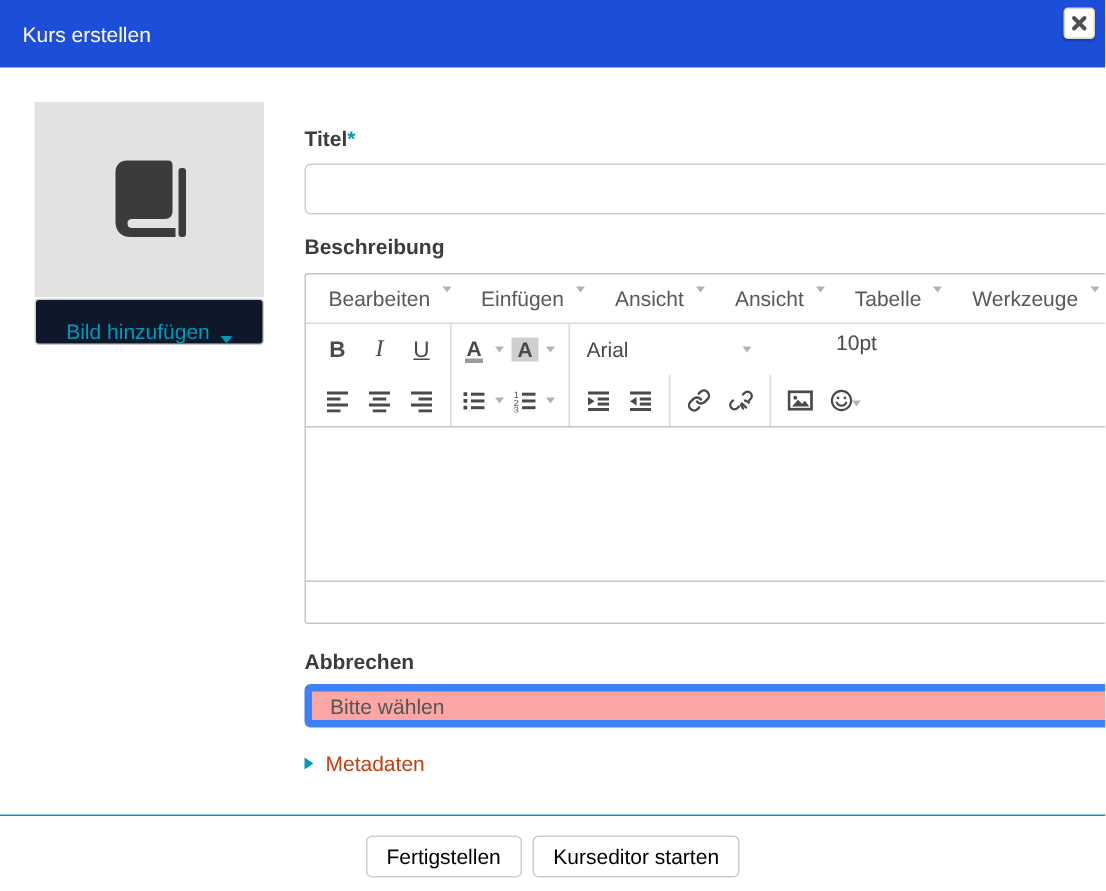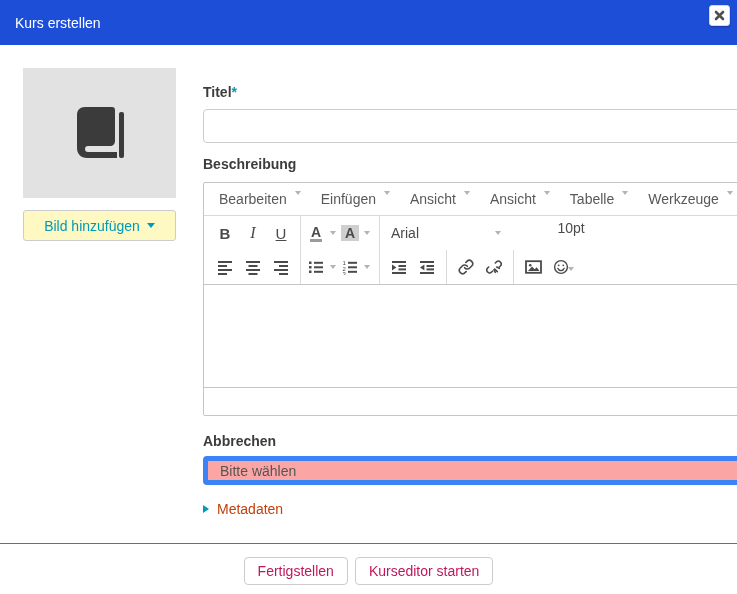--- a/index.html
+++ b/index.html
@@ -13,22 +13,22 @@
   .close-btn { position:absolute; top:5px; right:7px; width:21px; height:21px; background:#fff;
                border:1px solid #d8d8d8; border-radius:3px; display:flex; align-items:center;
                justify-content:center; cursor:pointer; box-shadow:0 1px 2px rgba(0,0,0,.25); }
 
   
   .main { display:flex; padding:23px 27px 0 23px; height:498px; overflow:hidden; }
   .left-col { width:153px; flex:none; }
   .right-col { width:562px; flex:none; margin-left:27px;margin-top:16px; }
 
   .img-box { width:153px; height:130px; background:#e2e2e2; display:flex; align-items:center; justify-content:center; }
-  .img-btn { width:153px; height:31px; margin-top:12px; background:#fef9c3; border:1px solid #ccc; border-radius:3px;
-             color:#0099ba; font-size:14px; display:flex; align-items:center; justify-content:center; gap:7px; cursor:pointer; }
+  .img-btn { width:153px; height:31px; margin-top:1px; background:#0f172a; border:1px solid #ccc; border-radius:3px;
+             color:#0099ba; font-size:14px; display:flex; align-items:flex-end; justify-content:center; gap:7px; cursor:pointer; }
 
   .fld-label { font-weight:bold; font-size:14px; color:#3c3c3c; margin-bottom:9px; }
   .req { color:#0099ba; font-weight:bold; }
   .title-input { width:100%; height:34px; border:1px solid #ccc; border-radius:4px; padding:0 10px;
                  font:14px "Liberation Sans", sans-serif; color:#444; margin-bottom:13px; outline:none; }
 
   
   .editor { width:100%; height:234px; border:1px solid #c5c5c5; border-radius:2px; background:#fff; }
   .menubar { height:33px; display:flex; align-items:center; padding:0 5px; border-bottom:1px solid #d9d9d9; }
   .menu-item { display:flex; align-items:flex-start; gap:8px; padding:5px 10px; color:#595959; font-size:14px; cursor:pointer; }
@@ -59,21 +59,21 @@
   .select-arrow { width:21px; border-left:1px solid #ccc; background:#f2f2f2; display:flex; align-items:center; justify-content:center; }
 
   
   .meta-link { margin-top:16px; display:inline-flex; align-items:center; gap:8px; color:#c2410c; font-size:14px; cursor:pointer; }
   .tri-right { width:0; height:0; border-top:4.5px solid transparent; border-bottom:4.5px solid transparent; border-left:6px solid #0099ba; }
 
   
   .footer { position:absolute; left:0; right:0; top:543px; bottom:0; border-top:1px solid #0099ba;
             display:flex; justify-content:center; align-items:flex-start; gap:7px; padding-top:13px; background:#fff; }
   .f-btn { height:28px; padding:0 13px; background:#fff; border:1px solid #ccc; border-radius:4px;
-           color:#be185d; font:14px "Liberation Sans", sans-serif; cursor:pointer; }
+           color:#000000; font:14px "Liberation Sans", sans-serif; cursor:pointer; }
 
   svg { display:block; }
 </style>
 </head>
 <body>
 
 <div class="dialog">
 
   <div class="hdr">
     <span class="hdr-title">Kurs erstellen</span>

